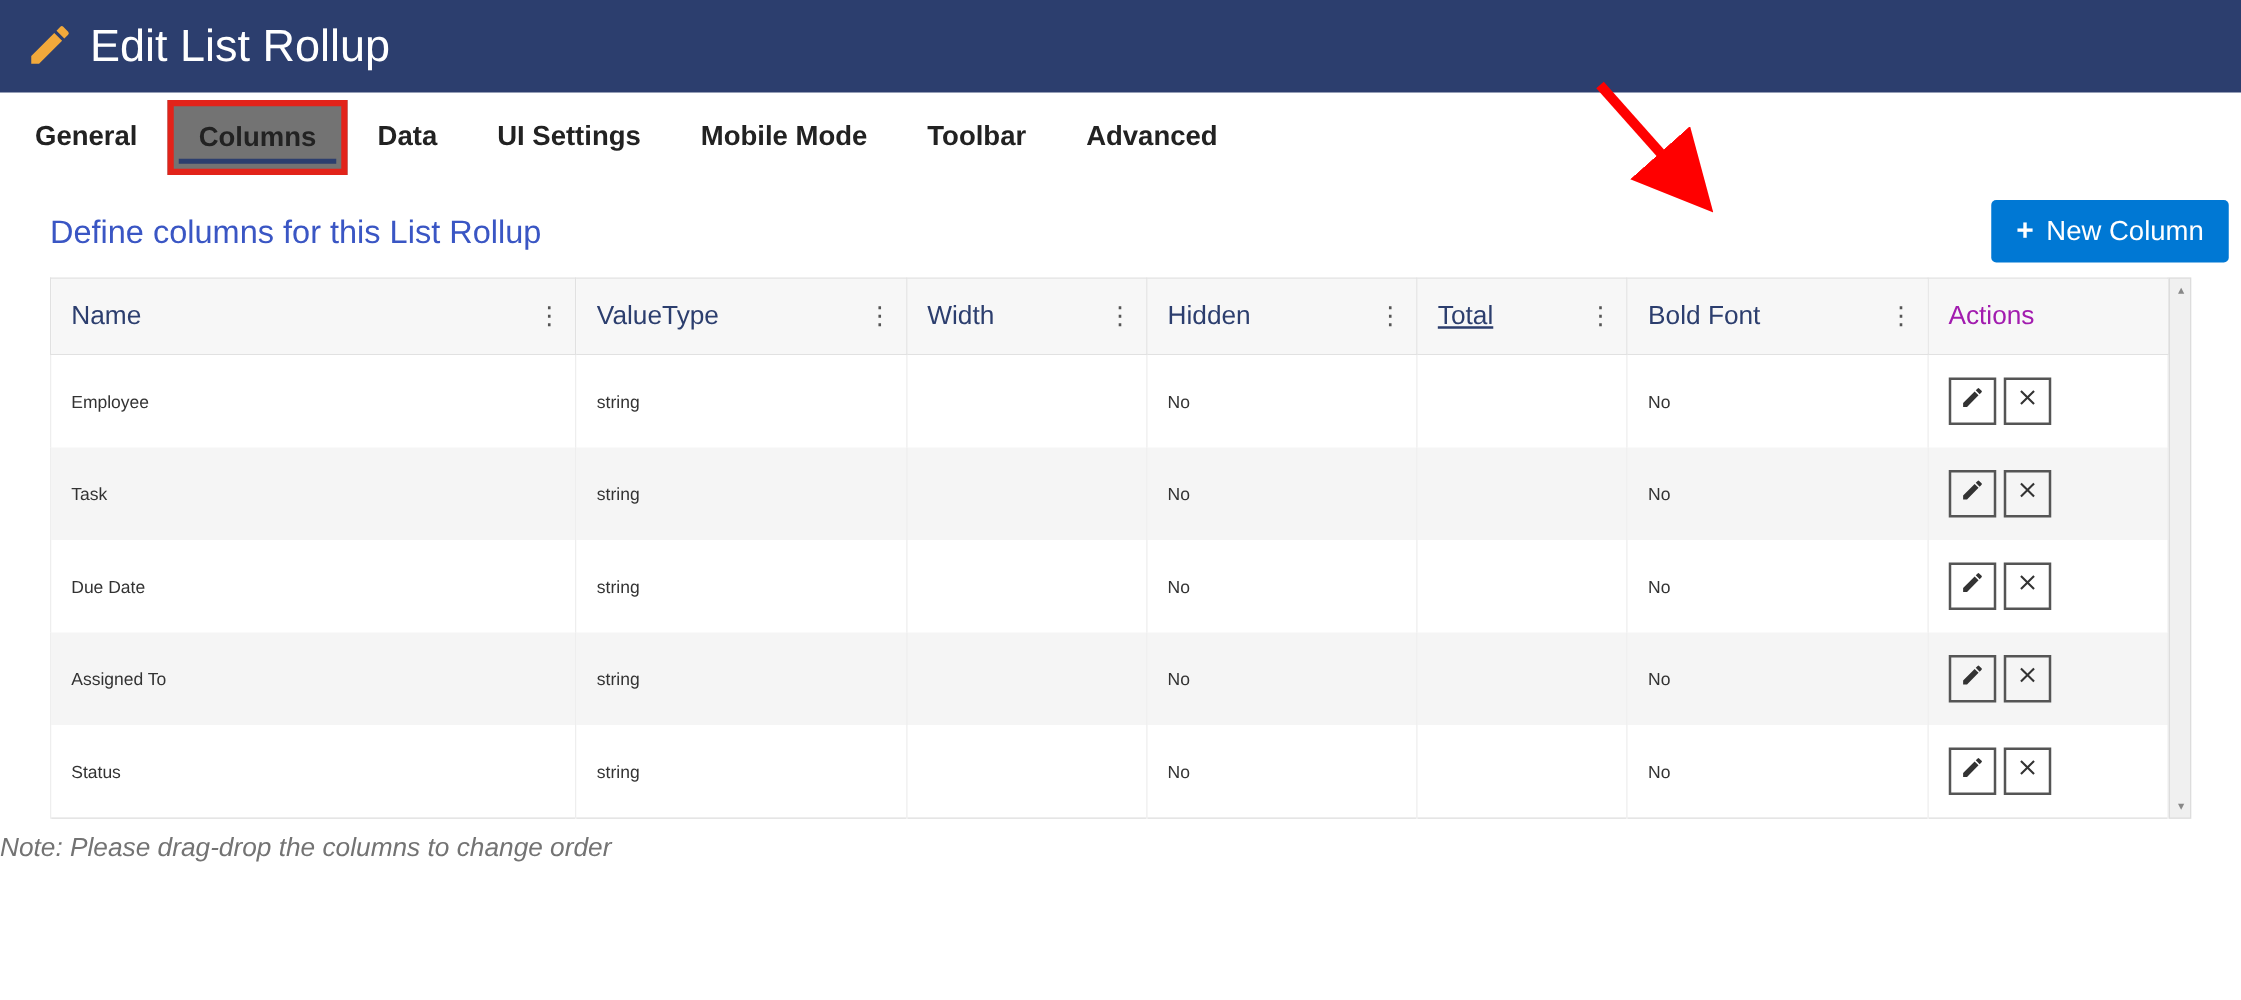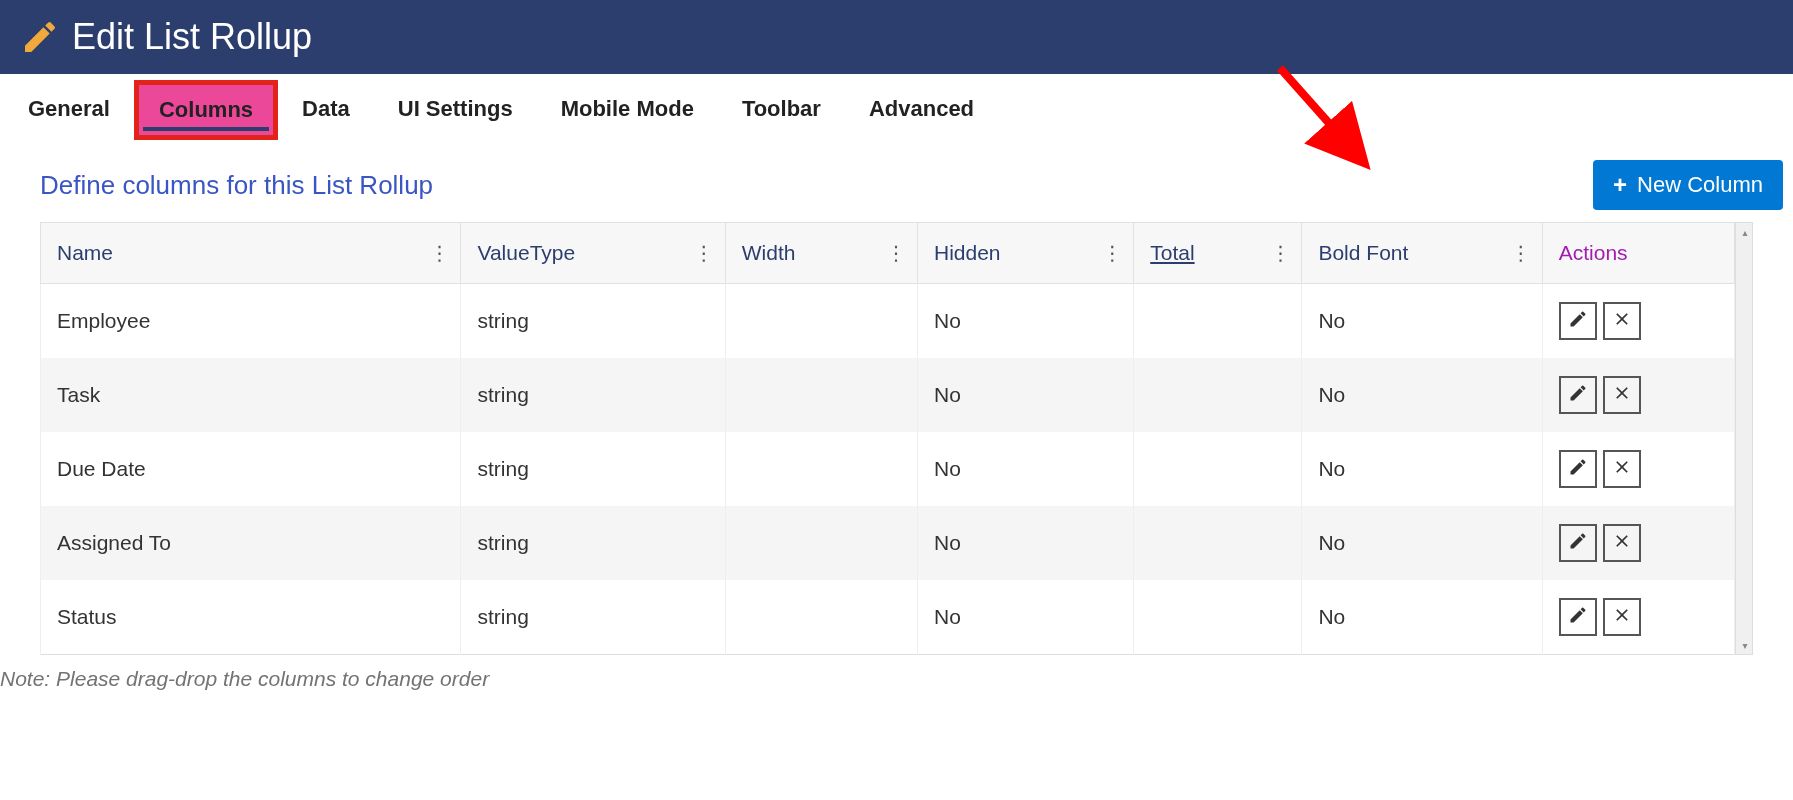--- a/index.html
+++ b/index.html
@@ -3,21 +3,21 @@
   <meta charset="utf-8">
   <style>
     * { box-sizing: border-box; margin: 0; padding: 0; }
     body { font-family: "Segoe UI", Arial, sans-serif; font-size: 20px; color: #333; background: #fff; width: 1793px; }
     
     .header {
       background: #2c3e6e;
       color: #fff;
       padding: 16px 20px;
       display: flex;
-      align-items: center;
+      align-items: flex-start;
       gap: 12px;
     }
     .header-title { font-size: 36px; font-weight: 400; }
     .pencil-icon-header { width: 40px; height: 40px; flex-shrink: 0; }
     
     .tabs {
       display: flex;
       gap: 0;
       padding: 0 4px;
       border-bottom: none;
@@ -25,21 +25,21 @@
     }
     .tab {
       padding: 12px 20px;
       font-size: 22px;
       color: #222;
       cursor: pointer;
       border: 4px solid transparent;
       font-weight: bold;
     }
     .tab.active {
-      background: #ec4899;
+      background: #737373;
       border: 5px solid #e2231a;
       border-bottom: 5px solid #e2231a;
       position: relative;
     }
     .tab.active::after {
       content: "";
       position: absolute;
       left: 4px; right: 4px; bottom: 4px;
       height: 4px;
       background: #2c3e6e;
@@ -102,21 +102,21 @@
       right: 12px;
       top: 50%;
       transform: translateY(-50%);
       color: #555;
       cursor: pointer;
       font-size: 20px;
       letter-spacing: -1px;
     }
     tbody td {
       padding: 18px 16px;
-      font-size: 21px;
+      font-size: 14px;
       color: #333;
       border-left: 1px solid #eee;
       border-right: 1px solid #eee;
     }
     tbody tr:nth-child(even) { background: #f5f5f5; }
     tbody tr:nth-child(odd) { background: #fff; }
     
     .action-btn {
       display: inline-flex;
       align-items: center;

